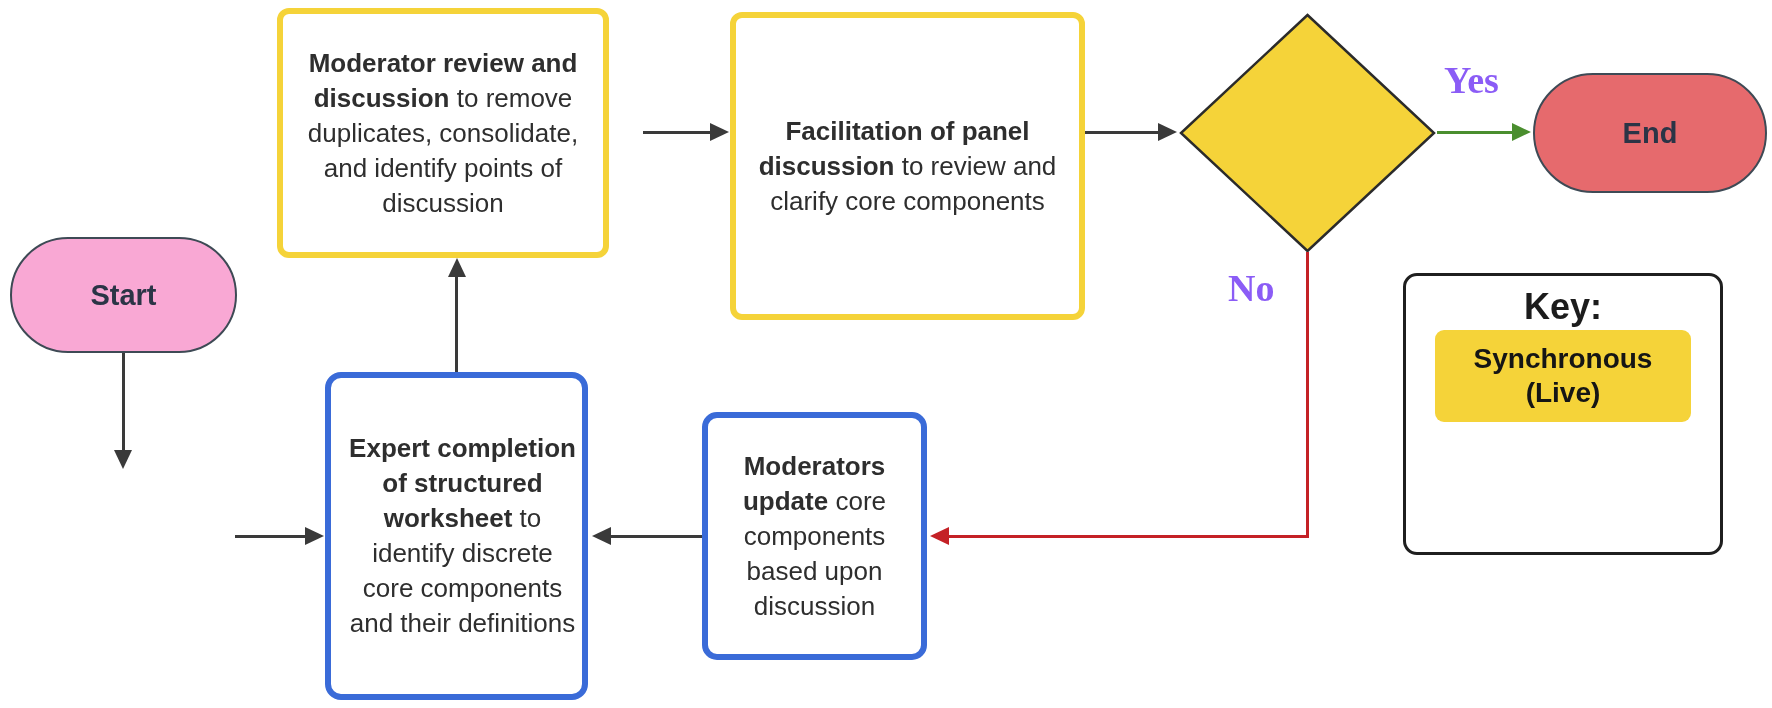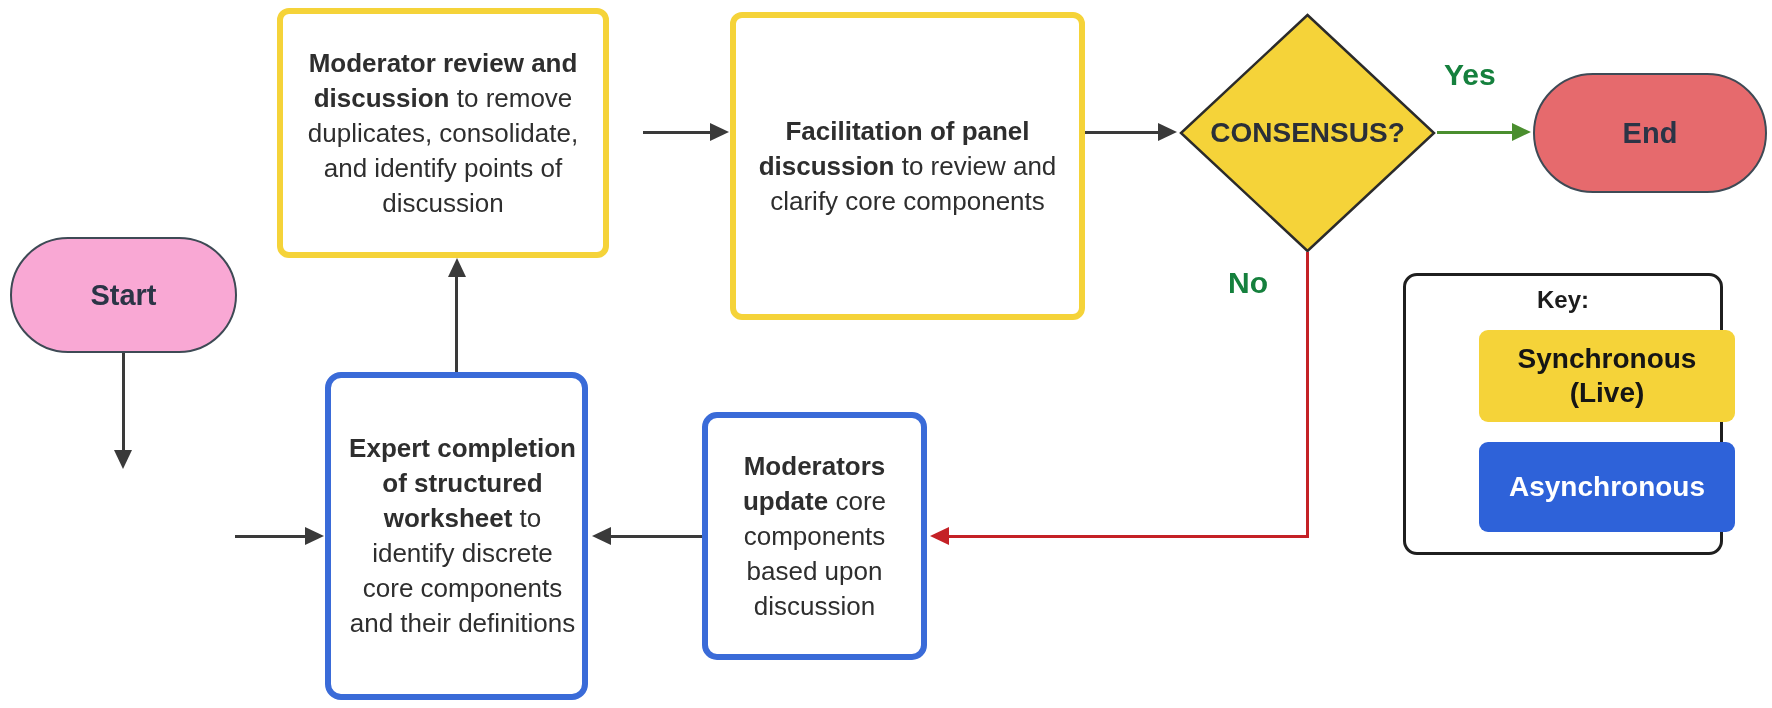--- a/index.html
+++ b/index.html
@@ -26,21 +26,21 @@
   .blue-box   { border: 6px solid #3A6BD8; border-radius: 16px; }
   .pill {
     border: 2px solid #3E4A55;
     border-radius: 60px;
     font-weight: bold;
     font-size: 29px;
     color: #2b3446;
   }
   .pill.start { background: #f9a8d4; }
   .pill.end   { background: #E66A6D; text-align: right; }
-  .edge-label { position: absolute; font-weight: bold; font-size: 30px; color: #15803d; }
+  .edge-label { position: absolute; font-weight: bold; font-size: 38px; color: #8b5cf6; font-family: Liberation Serif, serif; }
   .line { position: absolute; background: #3A3A3A; }
   .line.red   { background: #C42126; }
   .line.green { background: #4A8E2E; }
   .tri { position: absolute; width: 0; height: 0; }
   .tri.right { border-top: 9px solid transparent; border-bottom: 9px solid transparent; border-left: 19px solid #3A3A3A; }
   .tri.right.green { border-left-color: #4A8E2E; }
   .tri.left  { border-top: 9px solid transparent; border-bottom: 9px solid transparent; border-right: 19px solid #3A3A3A; }
   .tri.left.red { border-right-color: #C42126; }
   .tri.up    { border-left: 9px solid transparent; border-right: 9px solid transparent; border-bottom: 19px solid #3A3A3A; }
   .tri.down  { border-left: 9px solid transparent; border-right: 9px solid transparent; border-top: 19px solid #3A3A3A; }
@@ -49,27 +49,27 @@
     position: absolute; left: 1186px; top: 13px; width: 243px; height: 240px;
     display: flex; align-items: center; justify-content: center;
     font-weight: bold; font-size: 28px; color: #2b2f38;
   }
   .key-box {
     position: absolute; left: 1403px; top: 273px; width: 320px; height: 282px;
     box-sizing: border-box; border: 3px solid #1f1f1f; border-radius: 14px; background: #fff;
   }
   .key-title {
     position: absolute; left: 0; top: 10px; width: 100%;
-    text-align: center; font-weight: bold; font-size: 24px; color: #1c1c1c;
+    text-align: center; font-weight: bold; font-size: 36px; color: #1c1c1c;
   }
   .key-swatch {
     position: absolute; left: 29px; width: 256px;
     box-sizing: border-box; border-radius: 9px;
     display: flex; align-items: center; justify-content: center; text-align: center;
-    font-weight: bold; font-size: 28px; line-height: 34px; margin-left: 44px;
+    font-weight: bold; font-size: 28px; line-height: 34px;
   }
   .key-swatch.sync  { top: 54px;  height: 92px; background: #F5D339; color: #151515; }
   .key-swatch.async { top: 166px; height: 90px; background: #2E62D9; color: #ffffff; }
   b { font-weight: bold; }
 </style>
 </head>
 <body>
 
 <div class="canvas">
 
@@ -111,21 +111,20 @@
   </div>
 
   <div>
     <div class="line" style="left:1085px; top:131px; width:75px; height:3px;"></div>
     <div class="tri right" style="left:1158px; top:123px;"></div>
   </div>
 
   <svg class="diamond-svg" width="259" height="240" viewBox="0 0 259 240">
     <polygon points="129.5,2 256,120 129.5,238 3,120" fill="#F5D339" stroke="#2b2b2b" stroke-width="2.5"></polygon>
   </svg>
-  <div class="diamond-label">CONSENSUS?</div>
 
   <div class="edge-label" style="left:1444px; top:58px;">Yes</div>
   <div>
     <div class="line green" style="left:1437px; top:131px; width:77px; height:3px;"></div>
     <div class="tri right green" style="left:1512px; top:123px;"></div>
   </div>
 
   <div class="node pill end" style="left:1533px; top:73px; width:234px; height:120px;">
     <span>End</span>
   </div>
@@ -144,18 +143,15 @@
   <div>
     <div class="line" style="left:610px; top:535px; width:92px; height:3px;"></div>
     <div class="tri left" style="left:592px; top:527px;"></div>
   </div>
 
   <div class="key-box">
     <div class="key-title">Key:</div>
     <div class="key-swatch sync">
       <span>Synchronous (Live)</span>
     </div>
-    <div class="key-swatch async">
-      <span>Asynchronous</span>
-    </div>
   </div>
 
 </div>
 
 </body></html>

